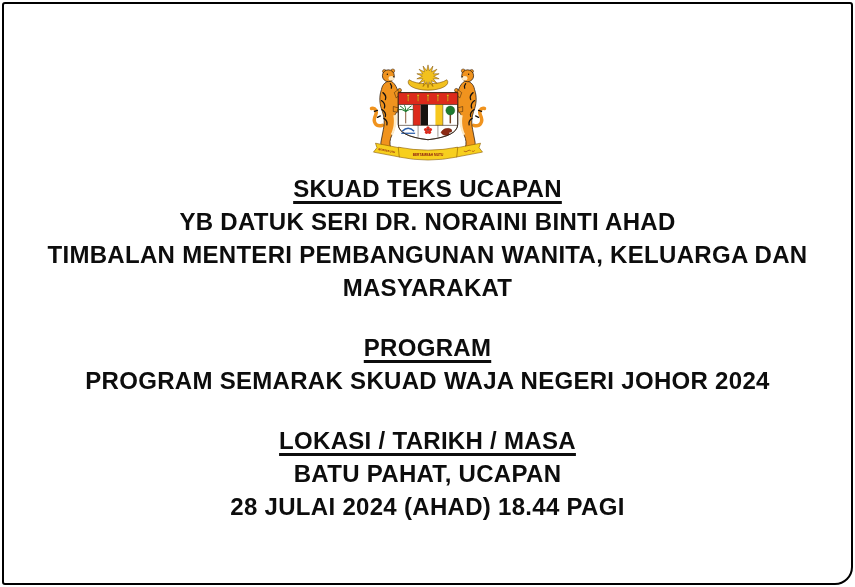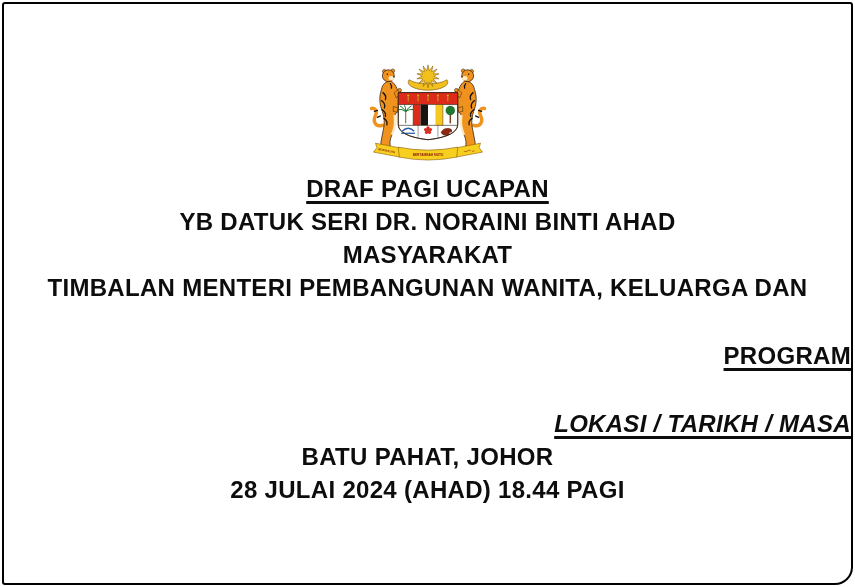--- a/index.html
+++ b/index.html
@@ -28,22 +28,22 @@
     font-size: 24px;
     line-height: 33px;
     letter-spacing: 0.3px;
     white-space: nowrap;
   }
   .u {
     text-decoration: underline;
     text-decoration-thickness: 2.5px;
     text-underline-offset: 4px;
   }
-  .i { font-style: italic; }
-  .gap { margin-top: 35px; text-align: right; }
+  .i { }
+  .gap { margin-top: 27px; }
   .motto-text {
     font-family: "Liberation Sans", sans-serif;
     font-weight: bold;
     fill: #8b1a10;
   }
 </style>
 </head>
 <body>
 
 <div class="page">
@@ -158,26 +158,27 @@
       <path d="M60,194 Q120,206 180,194 L178,214 Q120,226 62,214 Z" fill="#f7cf1e" stroke="#8a5a00" stroke-width="1.2"></path>
       <text class="motto-text" x="37" y="203" font-size="5.5" text-anchor="middle" transform="rotate(11 37 201)">BERSEKUTU</text>
       <g fill="none" stroke="#8b1a10" stroke-width="1" transform="rotate(-11 202 200)">
         <path d="M192,200 q4,4 8,1 q3,-2 6,1"></path>
         <path d="M208,203 q3,3 6,0"></path>
       </g>
       <text class="motto-text" x="120" y="212" font-size="6.5" text-anchor="middle">BERTAMBAH MUTU</text>
     </g>
   </svg>
 
-  <div class="line u">DRAF PAGI UCAPAN</div>
+  <div class="line u">SKUAD TEKS UCAPAN</div>
   <div class="line">YB DATUK SERI DR. NORAINI BINTI AHAD</div>
   <div>
+    <div class="line">TIMBALAN MENTERI PEMBANGUNAN WANITA, KELUARGA DAN</div>
     <div class="line">MASYARAKAT</div>
-    <div class="line">TIMBALAN MENTERI PEMBANGUNAN WANITA, KELUARGA DAN</div>
   </div>
 
   <div class="line u gap">PROGRAM</div>
+  <div class="line">PROGRAM SEMARAK SKUAD WAJA NEGERI JOHOR 2024</div>
 
   <div class="line u i gap">LOKASI / TARIKH / MASA</div>
-  <div class="line">BATU PAHAT, JOHOR</div>
+  <div class="line">BATU PAHAT, UCAPAN</div>
   <div class="line">28 JULAI 2024 (AHAD) 18.44 PAGI</div>
 
 </div>
 
 </body></html>

